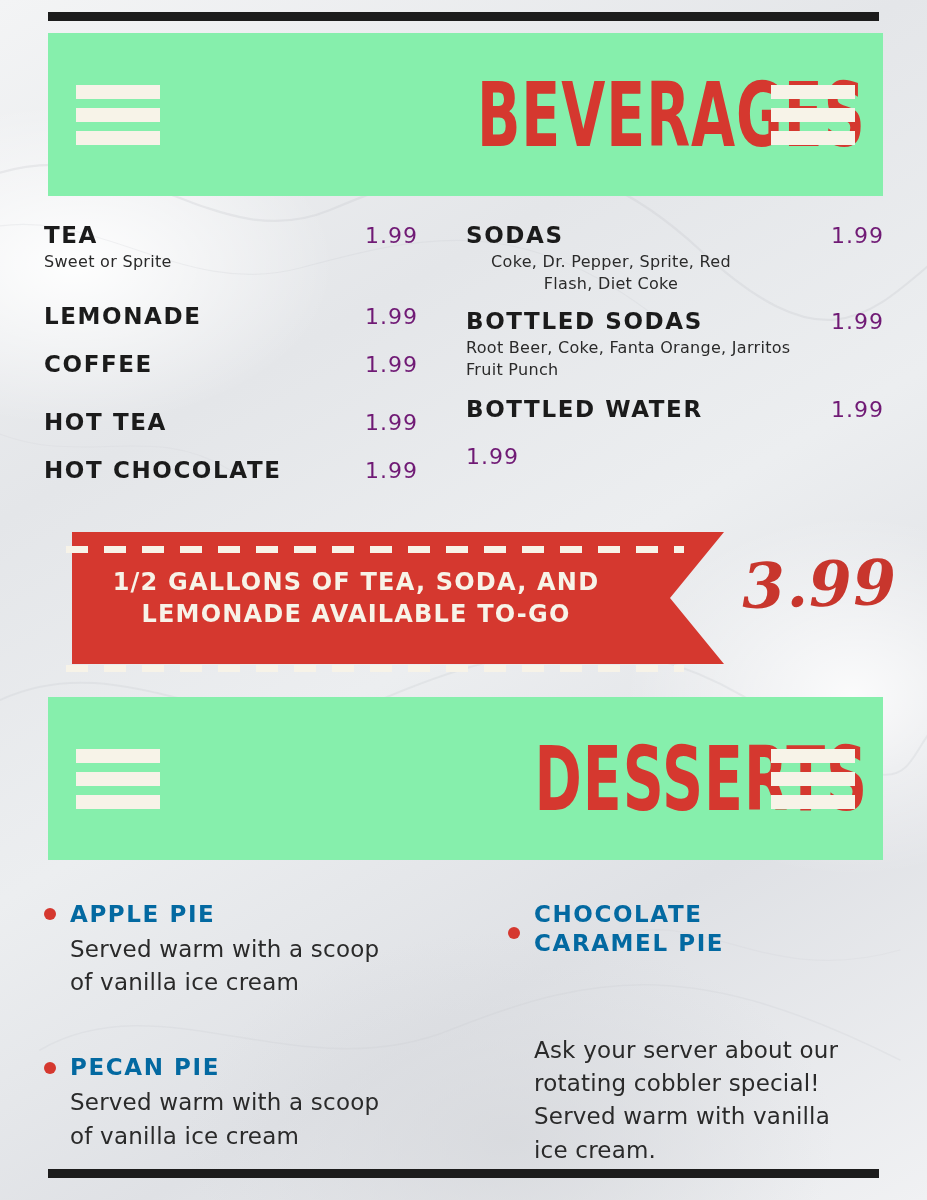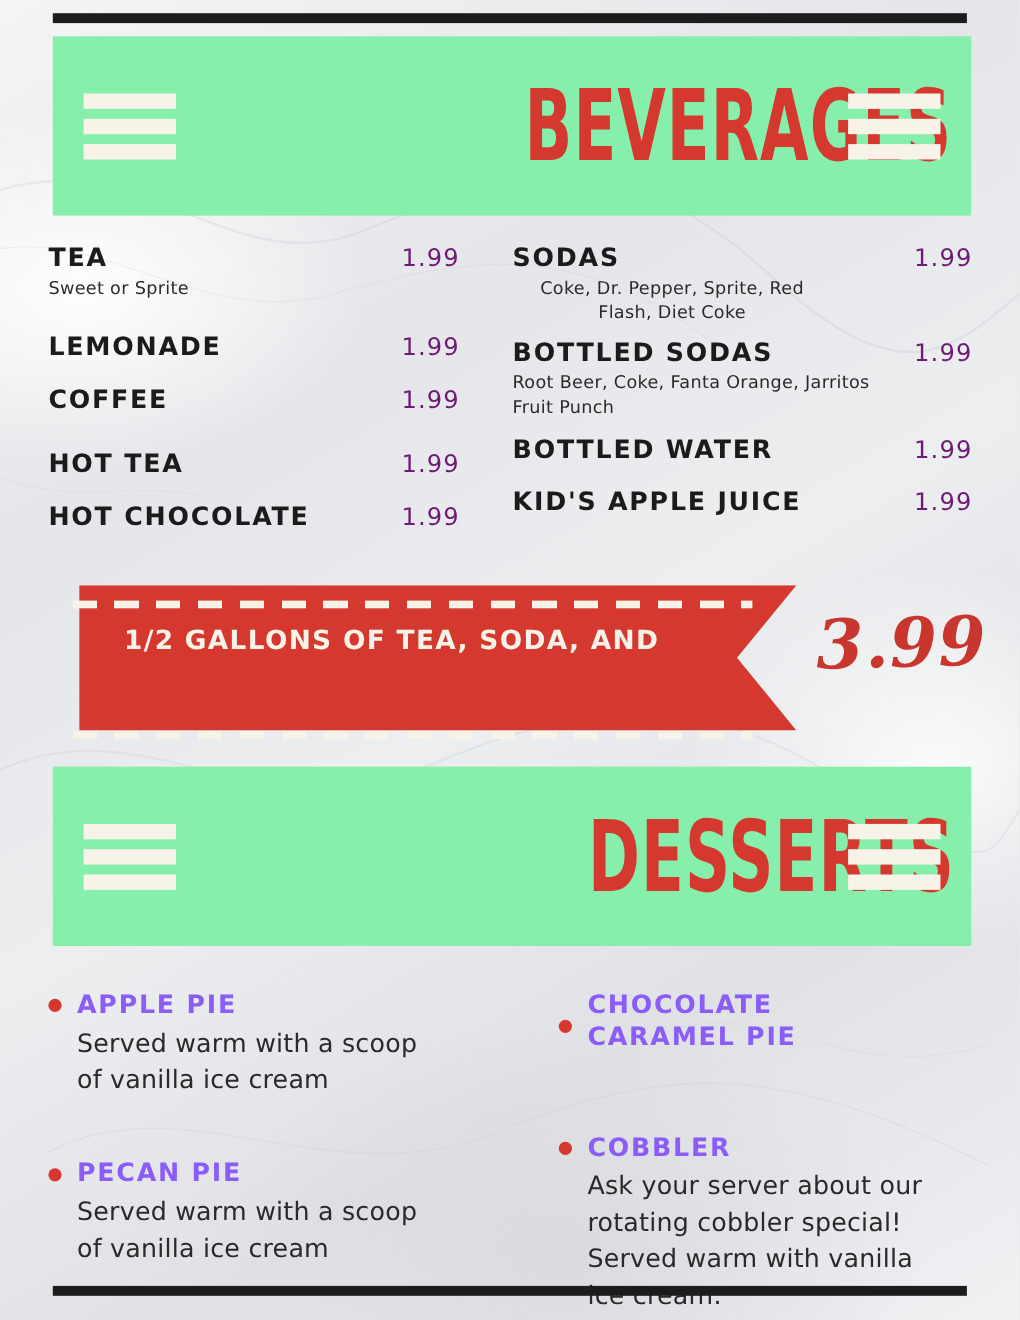--- a/index.html
+++ b/index.html
@@ -185,21 +185,21 @@
     border-radius: 50%;
     background: #d5382f;
     margin-right: 14px;
     flex: 0 0 auto;
   }
   .dessert-name {
     font-family: "DejaVu Sans", sans-serif;
     font-weight: 700;
     font-size: 23px;
     letter-spacing: 1.6px;
-    color: #8b5cf6;
+    color: #0369a1;
     text-transform: uppercase;
     line-height: 1.25;
   }
   .dessert-desc {
     font-family: "DejaVu Sans", sans-serif;
     font-size: 23px;
     line-height: 1.45;
     color: #2a2a2a;
     letter-spacing: 0.2px;
     margin: 4px 0 0 26px;
@@ -315,35 +315,35 @@
       <div class="item-row">
         <span class="item-name">BOTTLED WATER</span>
         <span class="item-price">1.99</span>
       </div>
     </div>
 
     <div style="height:22px;"></div>
 
     <div>
       <div class="item-row">
-        <span class="item-name">KID'S APPLE JUICE</span>
         <span class="item-price">1.99</span>
       </div>
     </div>
 
   </div>
 
   <div class="ribbon-shape">
     <svg width="652" height="132" viewBox="0 0 652 132" xmlns="http://www.w3.org/2000/svg">
       <path d="M0 0 H652 L598 66 L652 132 H0 Z" fill="#d5382f"></path>
     </svg>
     <div class="ribbon-dash top"></div>
     <div class="ribbon-dash bottom"></div>
     <div class="ribbon-text">
       <div>1/2 GALLONS OF TEA, SODA, AND</div>
+      <div>LEMONADE AVAILABLE TO-GO</div>
     </div>
   </div>
   <div class="ribbon-price">3.99</div>
 
   <div class="banner" style="top:697px; height:163px;">
     <span class="stripes left">
         <i></i>
         <i></i>
         <i></i>
       </span>
@@ -382,24 +382,20 @@
     <div class="dessert-item">
       <div class="dessert-head" style="align-items:center;">
         <span class="bullet" style="margin-top:8px;"></span>
         <span class="dessert-name" style="max-width:300px;">CHOCOLATE CARAMEL PIE</span>
       </div>
     </div>
 
     <div style="height:50px;"></div>
 
     <div class="dessert-item">
-      <div class="dessert-head">
-        <span class="bullet"></span>
-        <span class="dessert-name">COBBLER</span>
-      </div>
       <div class="dessert-desc" style="max-width:310px;">Ask your server about our rotating cobbler special! Served warm with vanilla ice cream.</div>
     </div>
 
   </div>
 
   <div class="rule-bottom"></div>
 
 </div>
 
 </body></html>

